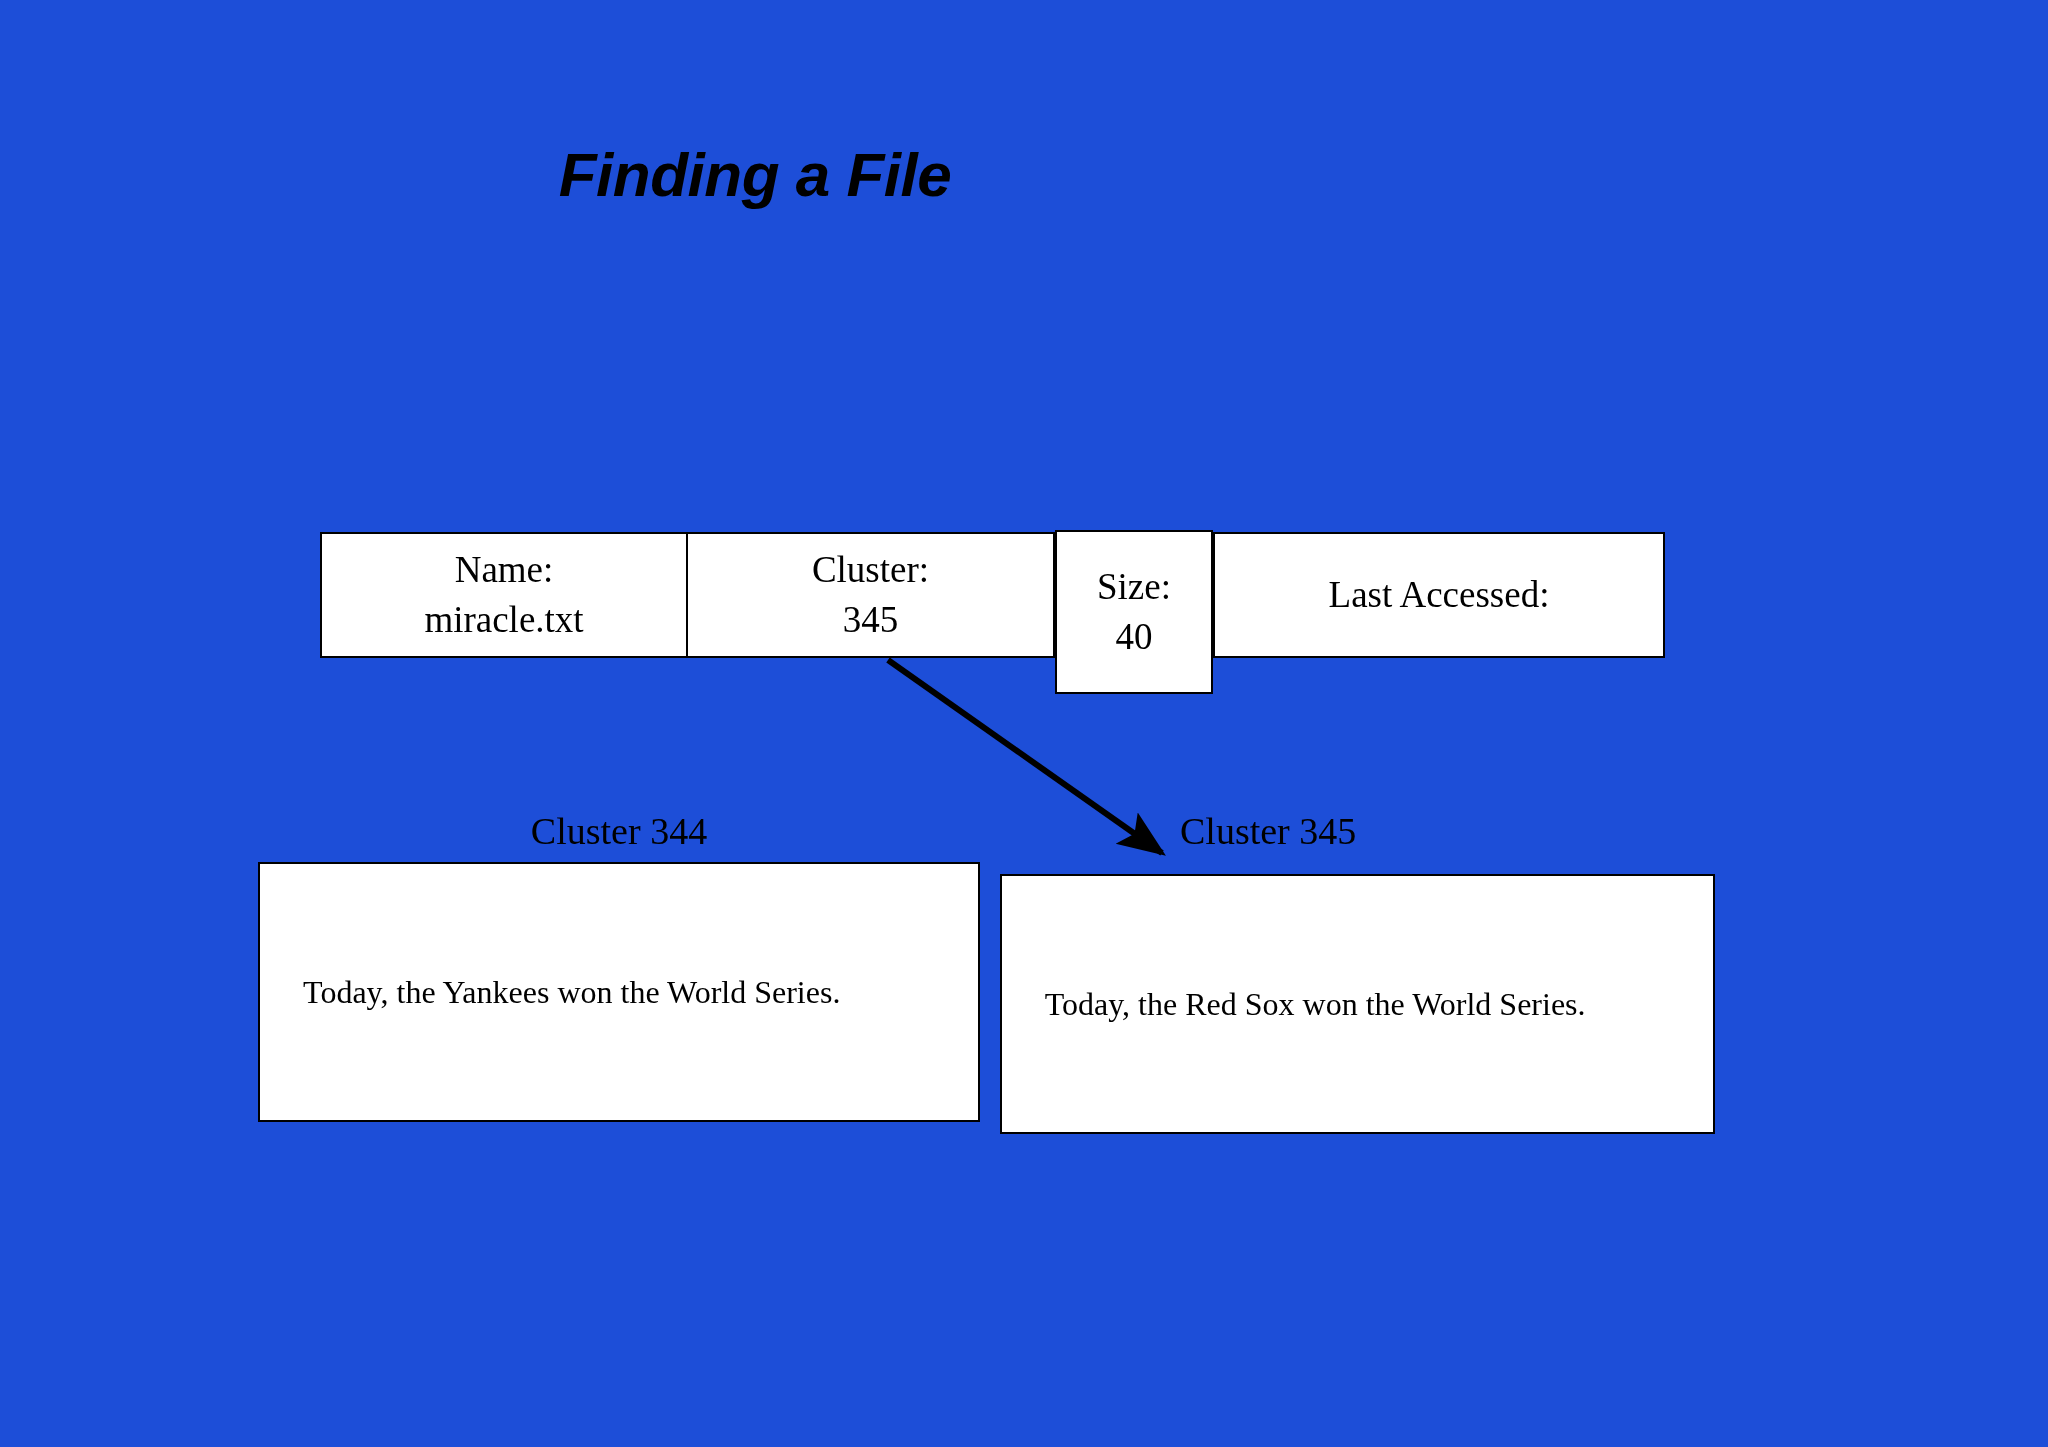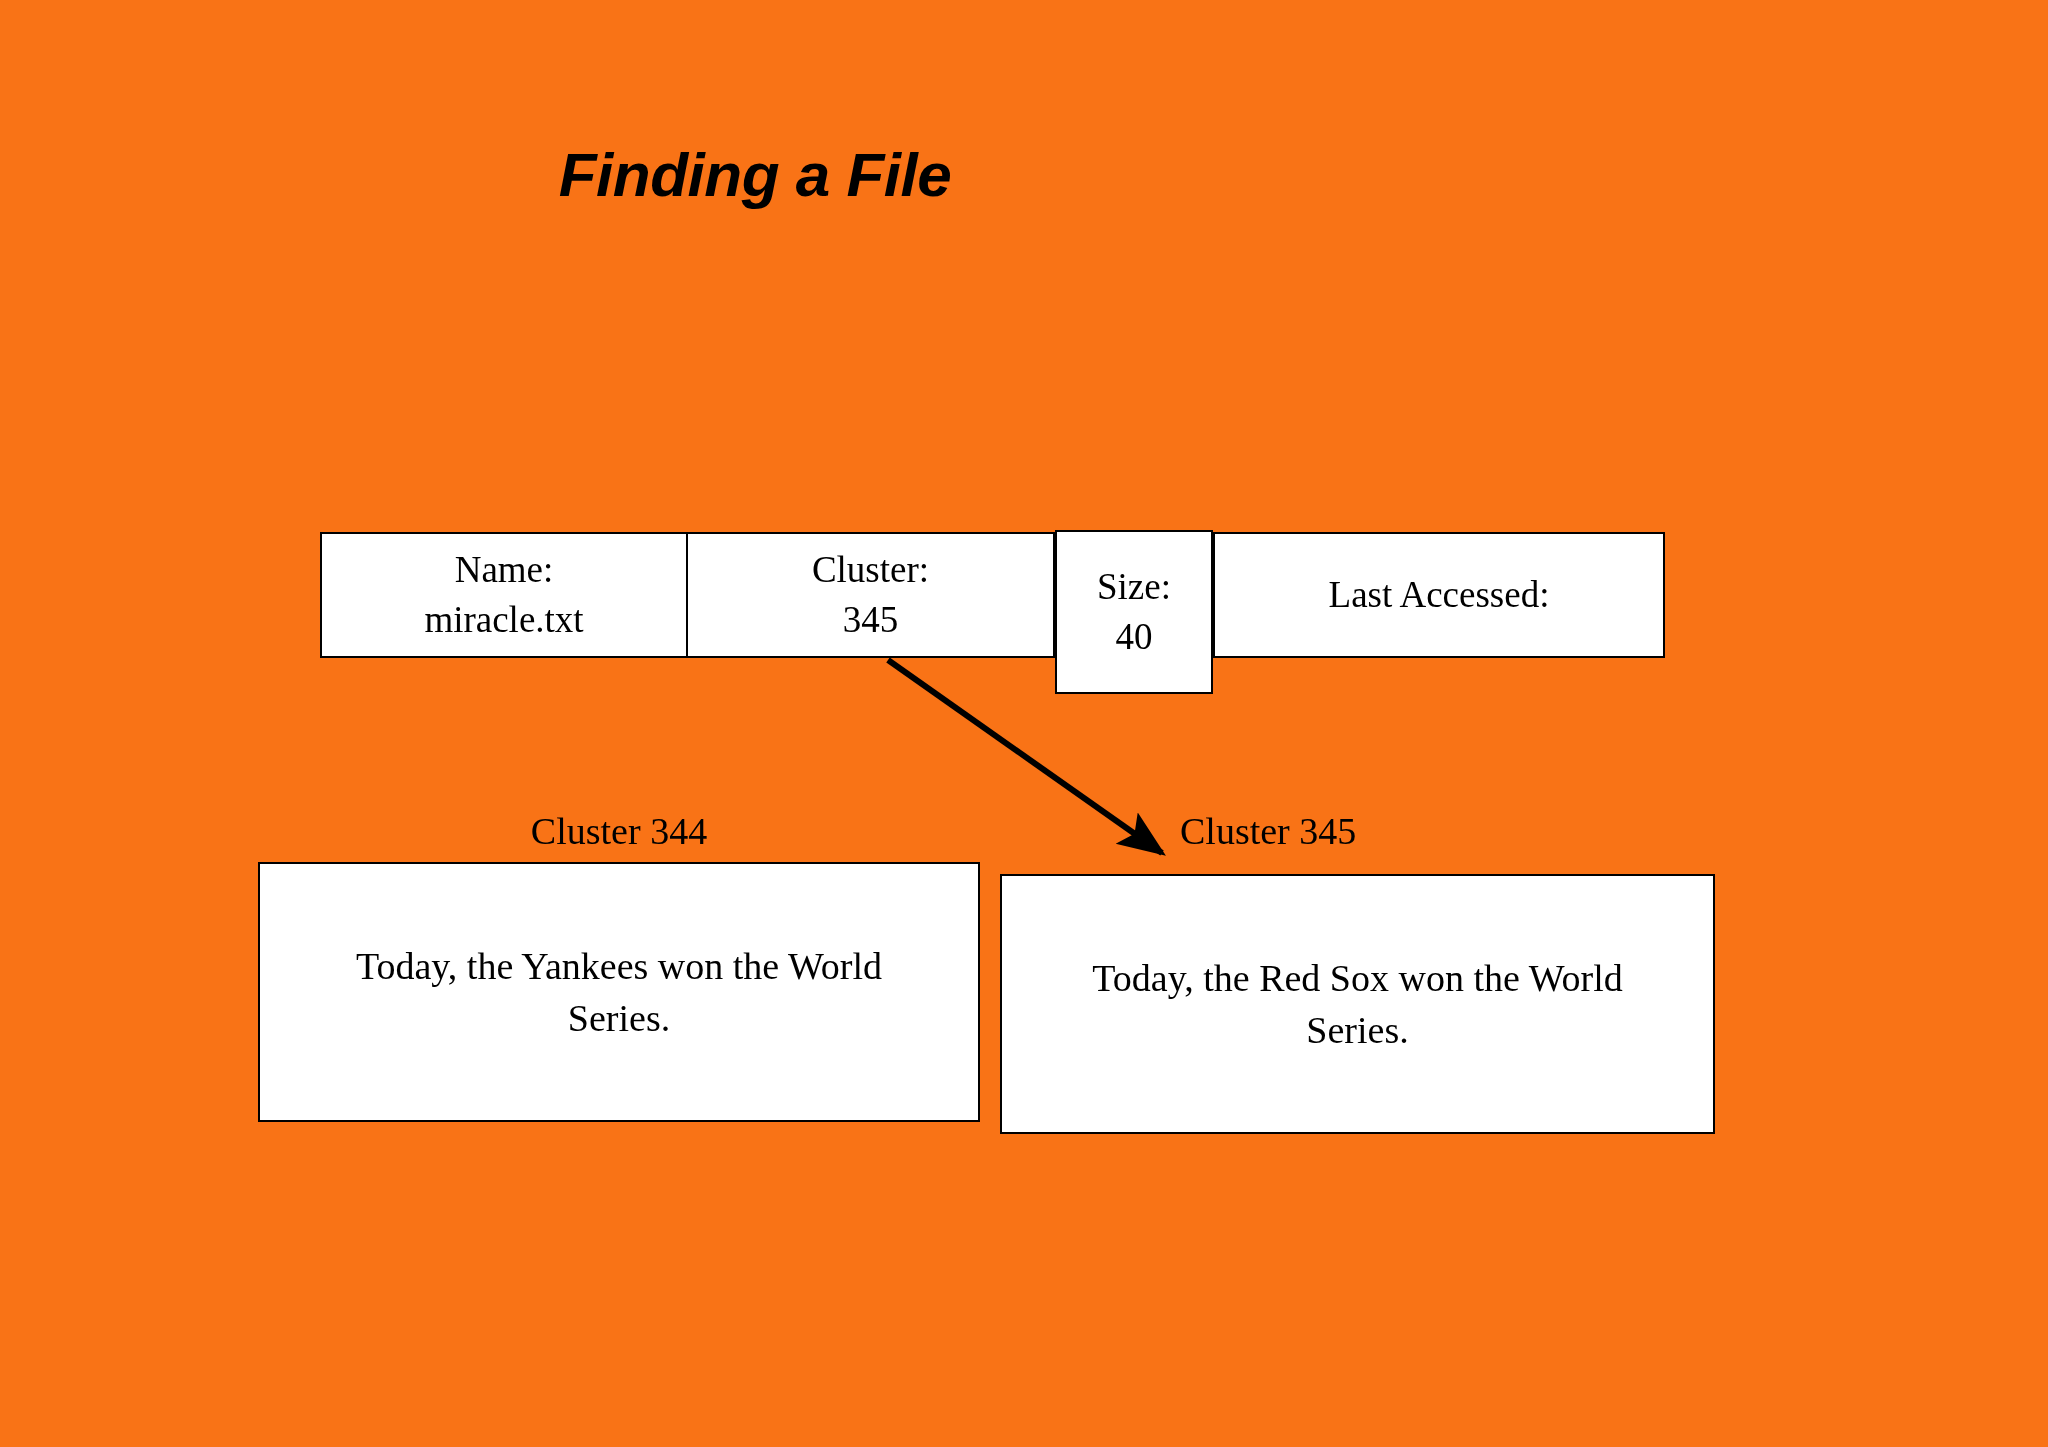--- a/index.html
+++ b/index.html
@@ -16,21 +16,21 @@
     font-family: "Liberation Serif", "DejaVu Serif", serif;
     color: #000000;
   }
 
   
   #slide {
     position: absolute;
     left: 0; top: 0;
     width: 2048px;
     height: 1447px;
-    background: #f97316;
+    background: #1d4ed8;
   }
 
   
   #slide-title {
     position: absolute;
     left: 0;
     top: 140px;
     width: 1510px;
     text-align: center;
     font-family: "Liberation Sans", "DejaVu Sans", sans-serif;
@@ -102,23 +102,22 @@
     top: 862px;
     height: 260px;
     box-sizing: border-box;
     border: 2px solid #000000;
     background: #ffffff;
     display: flex;
     align-items: center;
     justify-content: center;
   }
   .cluster-box .box-text {
-    font-size: 38px;
+    font-size: 32px;
     line-height: 52px;
-    text-align: center;
     width: 88%;
     color: #000000;
   }
   #box-cluster-344 { left: 258px;  width: 722px; }
   #box-cluster-345 { left: 1000px; width: 715px; margin-top: 12px; }
 </style>
 </head>
 <body>
 
 <div id="slide">

